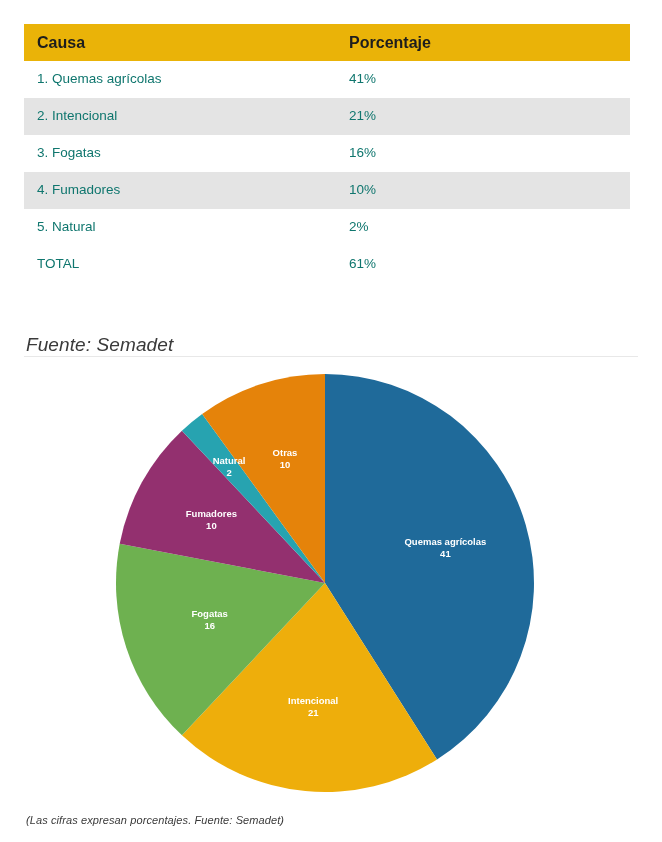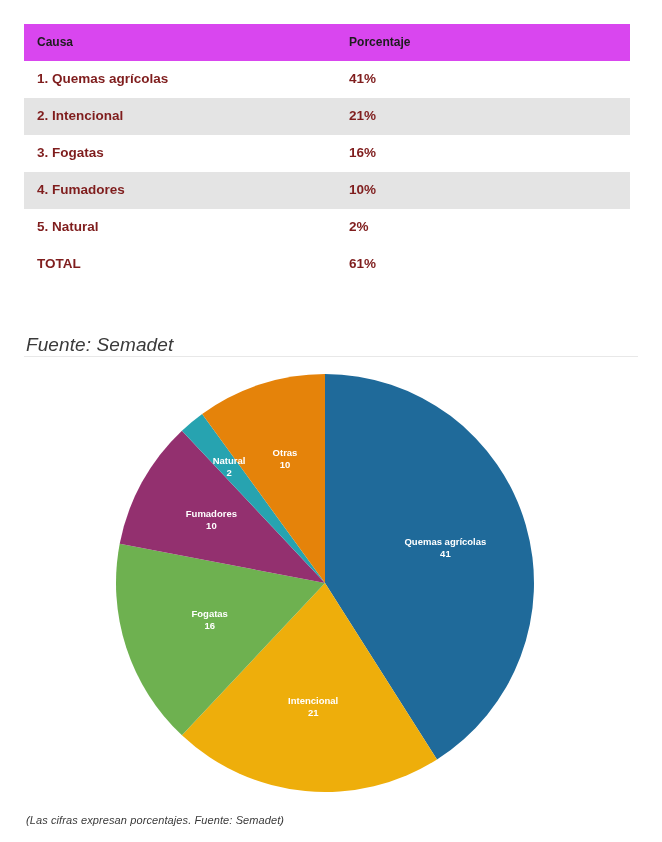--- a/index.html
+++ b/index.html
@@ -38,28 +38,28 @@
   table.data-table td {
     text-align: left;
     padding: 0 0 0 13px;
     height: 37px;
     vertical-align: middle;
     font-size: 13.5px;
     line-height: 1.2;
     border: none;
   }
   table.data-table th {
-    background: #d946ef;
+    background: #eab308;
     color: #1d1d1d;
     font-weight: bold;
-    font-size: 12px;
+    font-size: 16px;
   }
   table.data-table td {
-    color: #7f1d1d;
-    font-weight: bold;
+    color: #0f766e;
+    font-weight: normal;
   }
   table.data-table tbody tr.odd-row td {
     background: #ffffff;
   }
   table.data-table tbody tr.even-row td {
     background: #e4e4e4;
   }
   table.data-table tbody tr.total-row td {
     background: #ffffff;
   }

